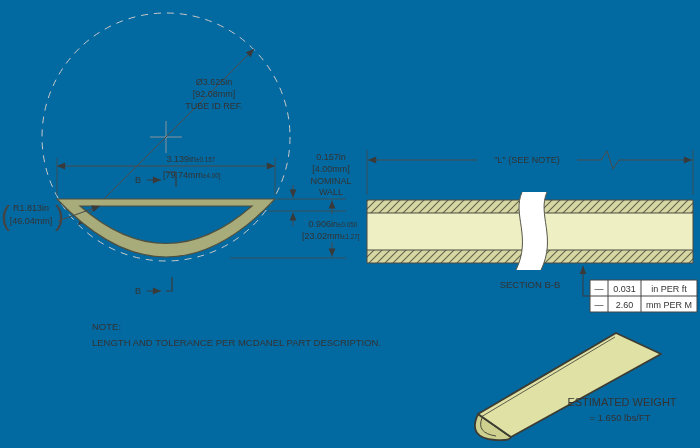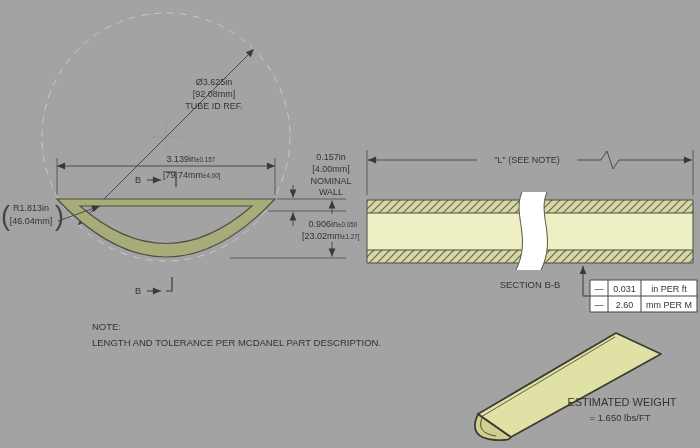--- a/index.html
+++ b/index.html
@@ -1,16 +1,16 @@
 <!DOCTYPE html>
 <html><head>
 <meta charset="utf-8">
 <style>
   html,body{margin:0;padding:0;background:#ffffff;}
-  .stage{width:700px;height:448px;position:relative;background:#a3a3a3;overflow:hidden;}
+  .stage{width:700px;height:448px;position:relative;background:#0369a1;overflow:hidden;}
   svg{display:block;}
   text{font-family:"Liberation Sans", sans-serif;fill:#333333;}
   .dim{font-size:9px;}
   .dimsm{font-size:6.3px;}
   .lbl{font-size:9.5px;}
   .big{font-size:11px;}
   .paren{font-size:27px;font-weight:100;fill:#444;}
   line,path,polyline,rect,circle{vector-effect:non-scaling-stroke;}
 </style>
 </head>

